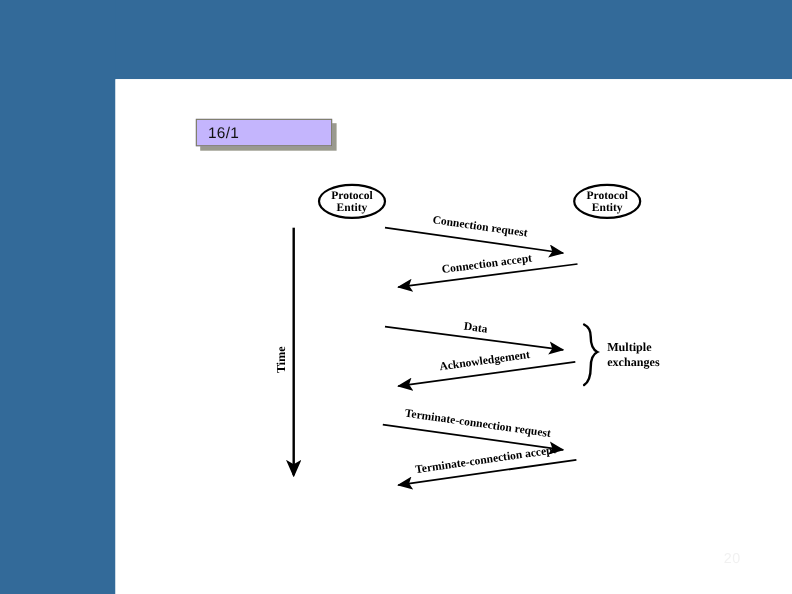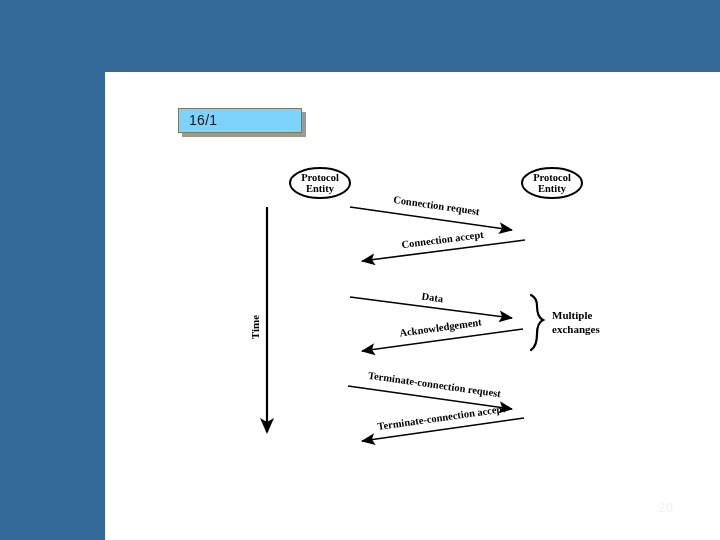--- a/index.html
+++ b/index.html
@@ -39,21 +39,21 @@
   .title-shadow {
     position: absolute;
     left: 182px; top: 112px;
     width: 124px; height: 25px;
     background: #9a9a8e;
   }
   .title-box {
     position: absolute;
     left: 178px; top: 108px;
     width: 124px; height: 25px;
-    background: #7dd3fc;
+    background: #c4b5fd;
     border: 1px solid #7a7a60;
     box-sizing: border-box;
   }
   .title-text {
     position: absolute;
     left: 10px; top: 3px;
     font-family: "Liberation Sans", sans-serif;
     font-size: 14px;
     color: #111111;
     letter-spacing: 0.3px;

